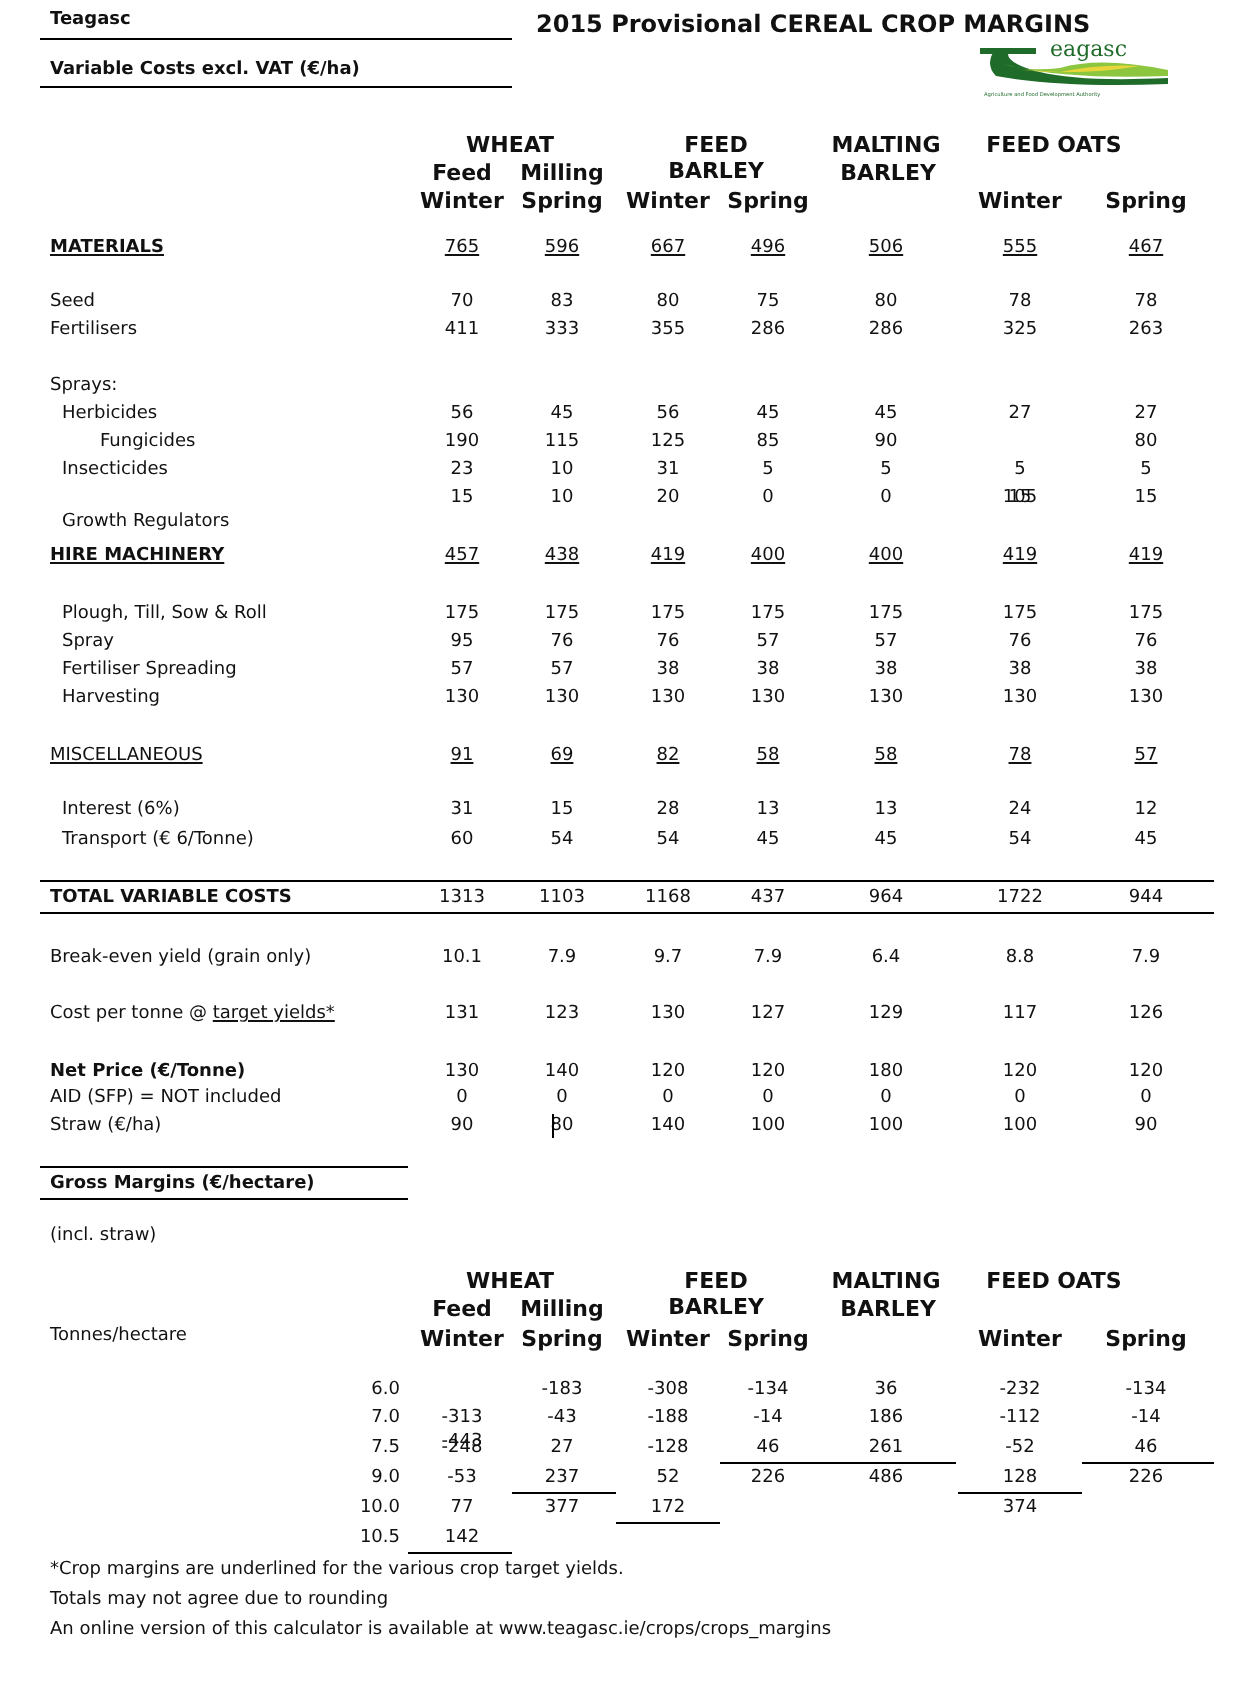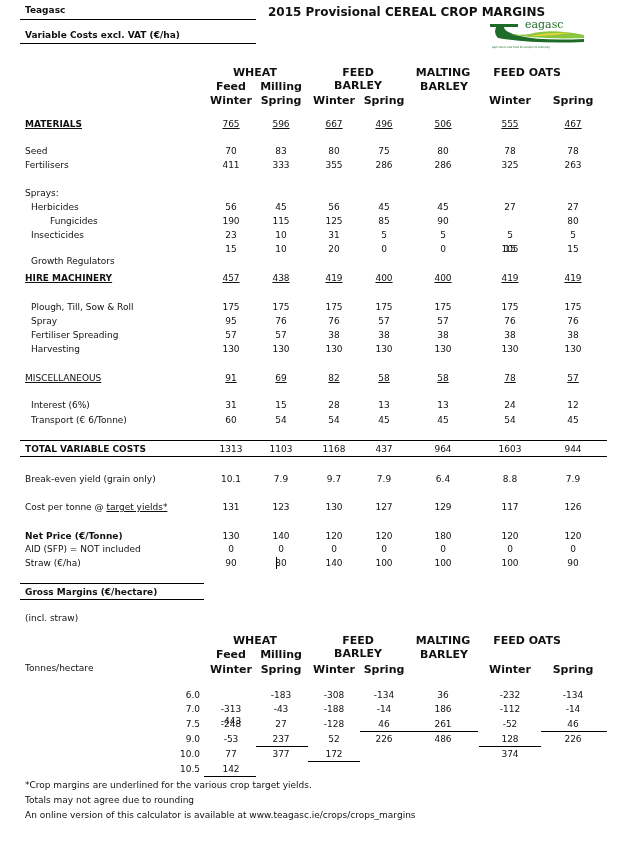--- a/index.html
+++ b/index.html
@@ -211,21 +211,21 @@
 </div>
 
 <div class="hline" style="left:20px;top:440px;width:587px;"></div>
 <div>
   <div class="lbl b" style="top:444px;">TOTAL VARIABLE COSTS</div>
   <div class="num" style="left:205px;top:444px;">1313</div>
   <div class="num" style="left:255px;top:444px;">1103</div>
   <div class="num" style="left:308px;top:444px;">1168</div>
   <div class="num" style="left:358px;top:444px;">437</div>
   <div class="num" style="left:417px;top:444px;">964</div>
-  <div class="num" style="left:484px;top:444px;">1603</div>
+  <div class="num" style="left:484px;top:444px;">1722</div>
   <div class="num" style="left:547px;top:444px;">944</div>
 </div>
 <div class="hline" style="left:20px;top:456px;width:587px;"></div>
 
 <div>
   <div class="lbl" style="top:474px;">Break-even yield (grain only)</div>
   <div class="num" style="left:205px;top:474px;">10.1</div>
   <div class="num" style="left:255px;top:474px;">7.9</div>
   <div class="num" style="left:308px;top:474px;">9.7</div>
   <div class="num" style="left:358px;top:474px;">7.9</div>

